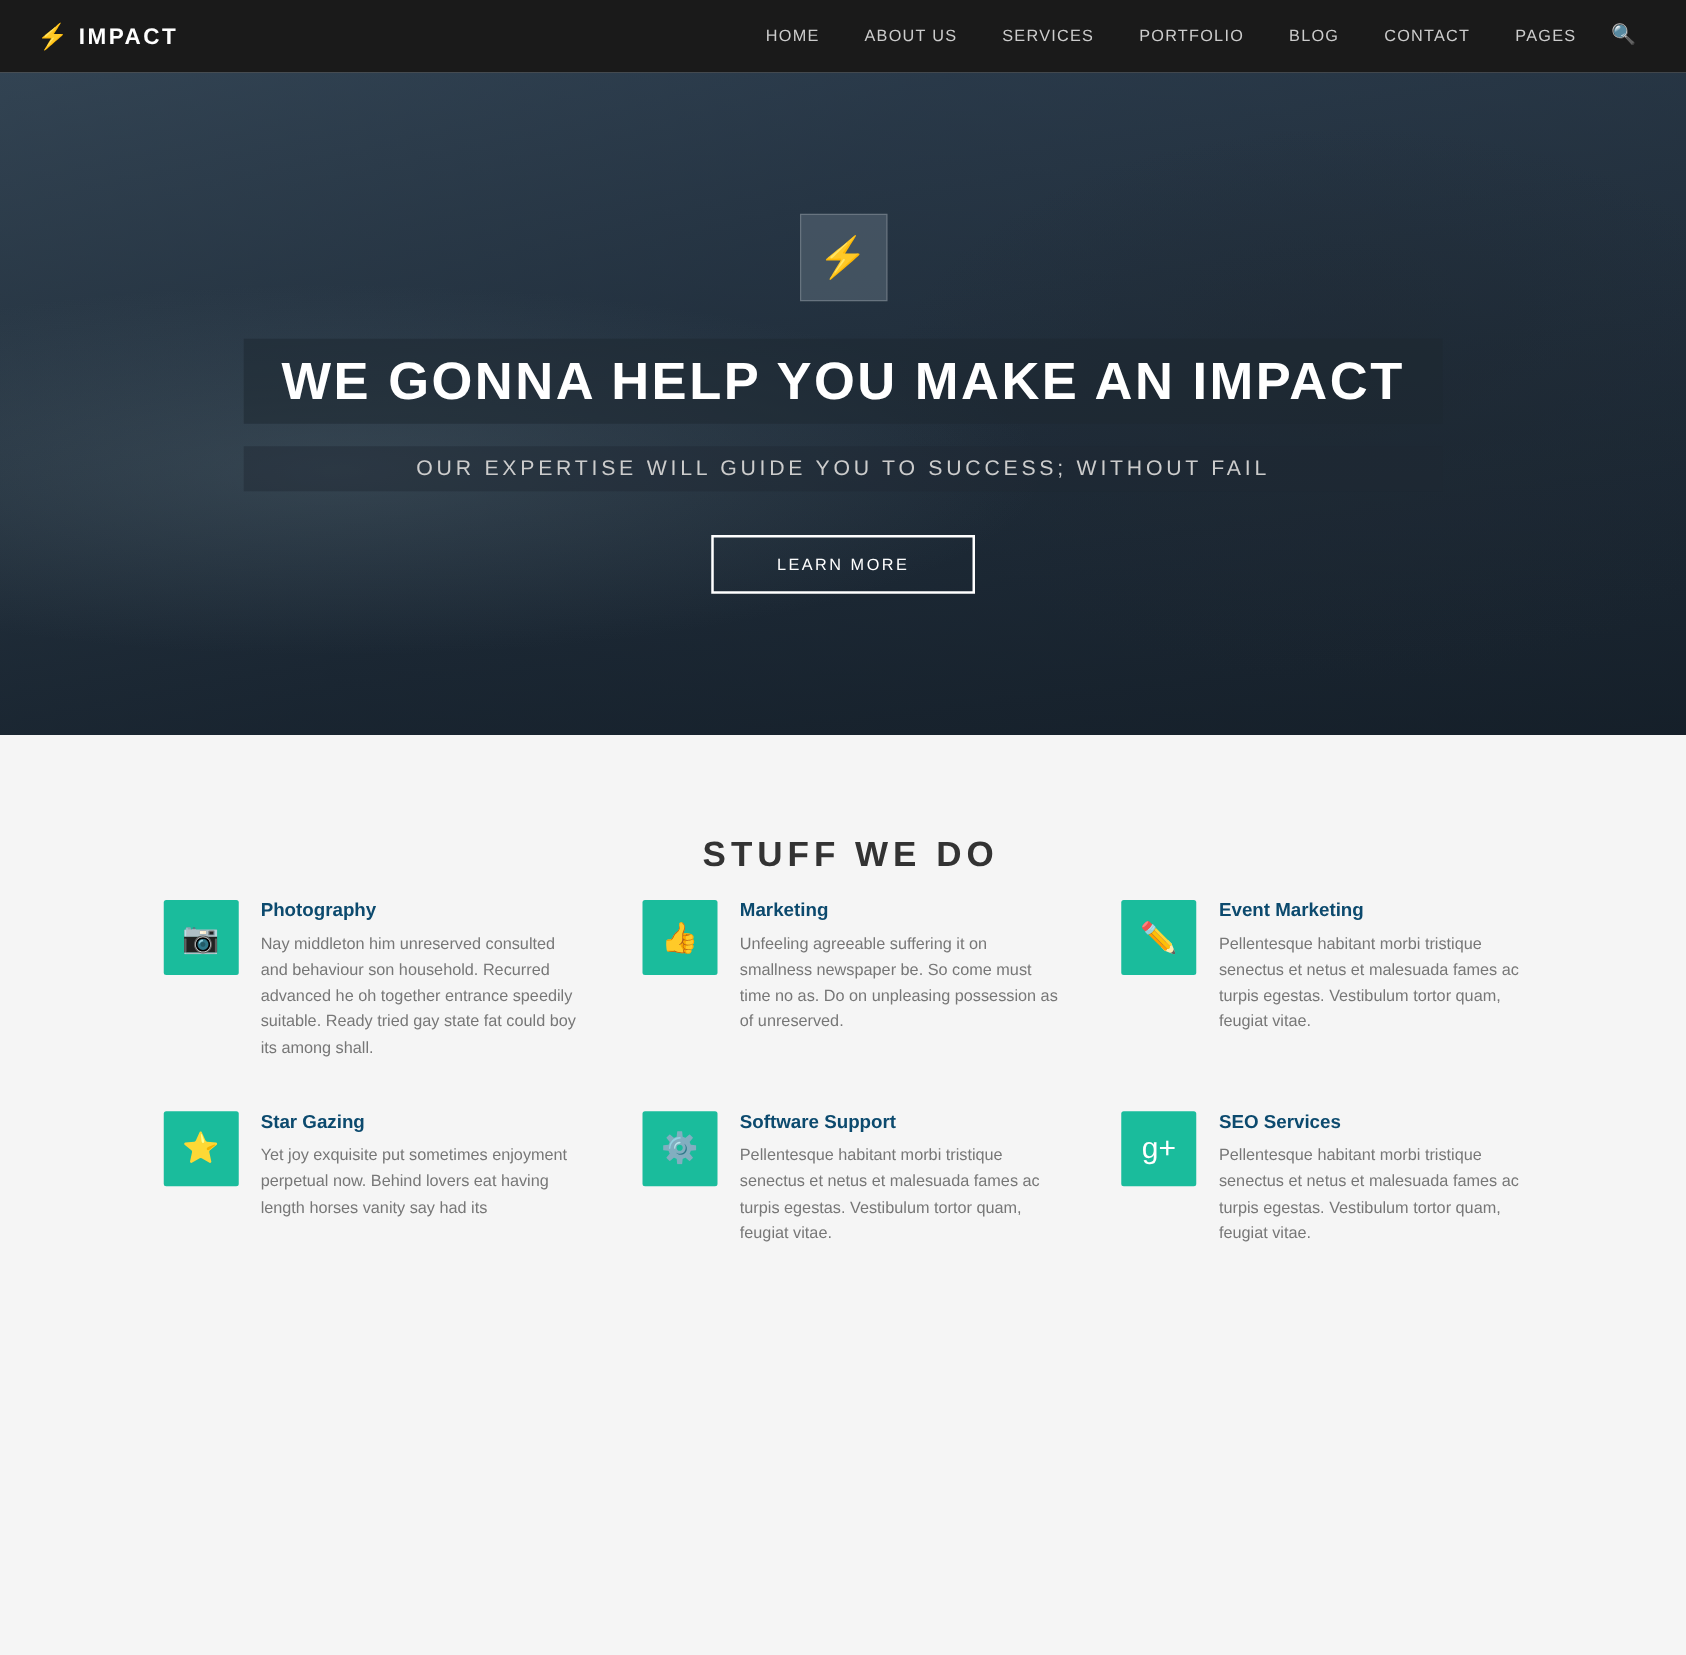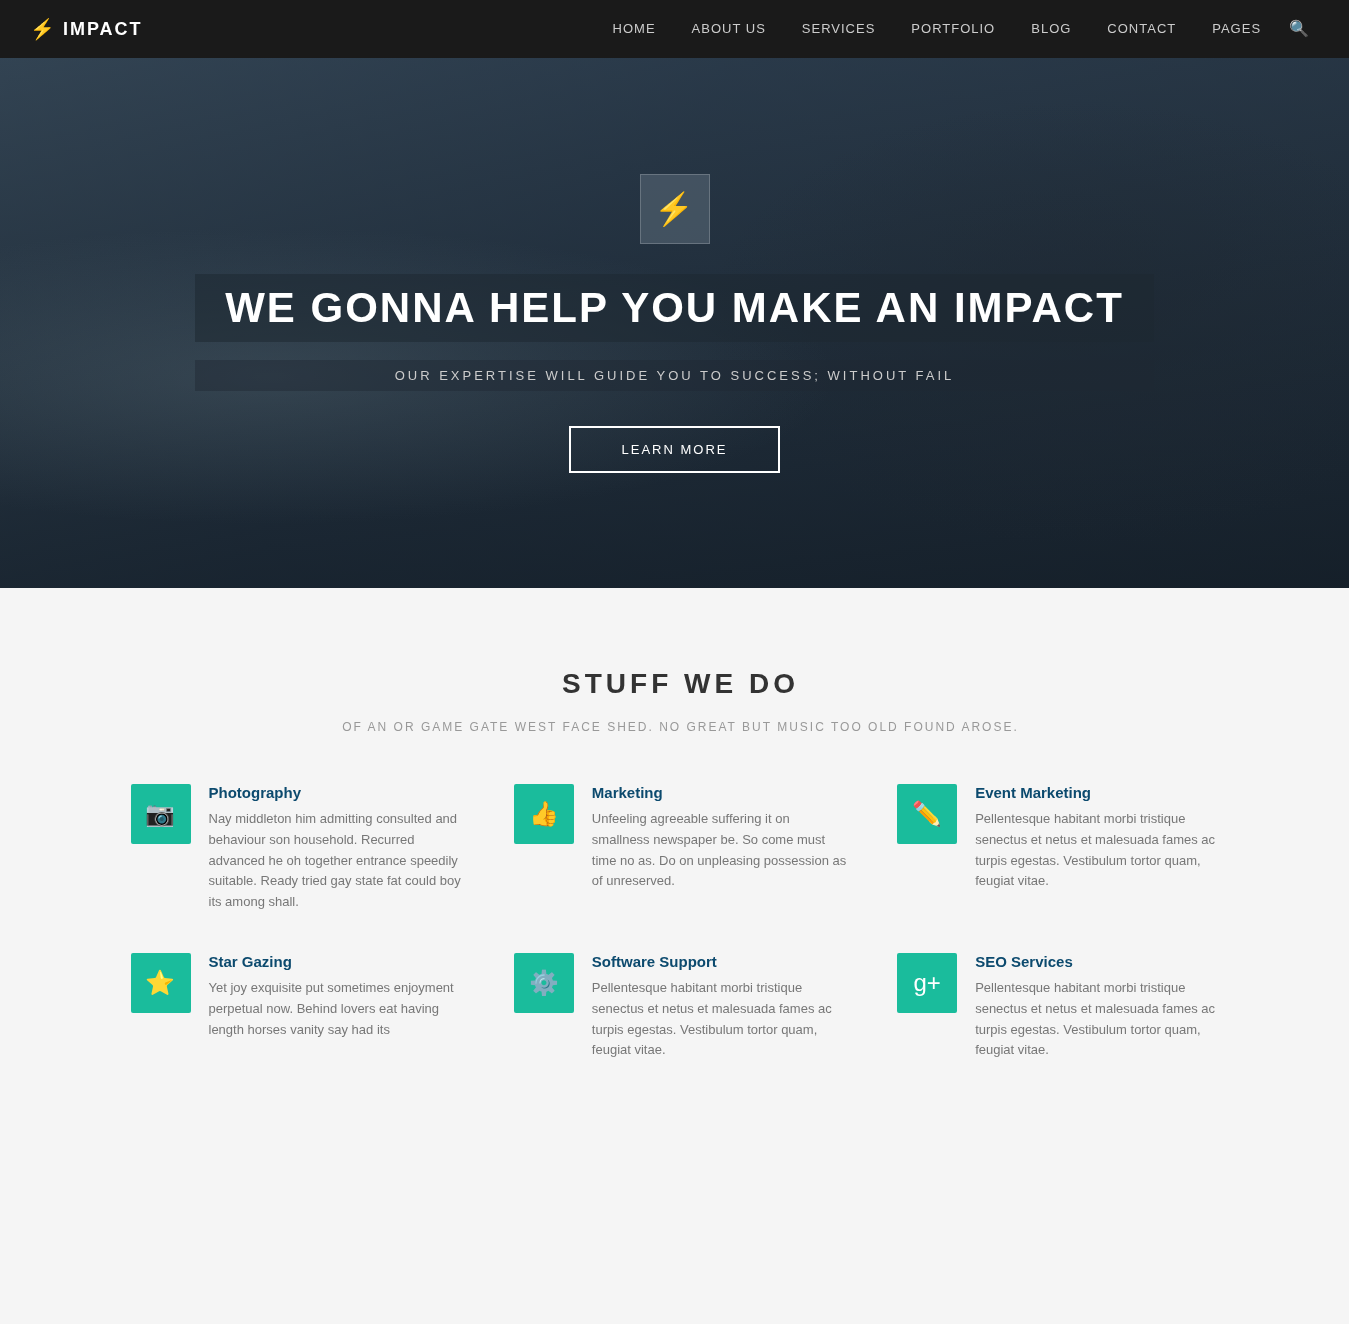--- a/index.html
+++ b/index.html
@@ -113,21 +113,21 @@
       font-size: 42px;
       font-weight: bold;
       letter-spacing: 2px;
       text-transform: uppercase;
       background: rgba(30,40,50,0.55);
       padding: 10px 30px;
       margin-bottom: 18px;
     }
     .hero-subtitle {
       color: #ccc;
-      font-size: 13px;
+      font-size: 17px;
       letter-spacing: 3px;
       text-transform: uppercase;
       background: rgba(30,40,50,0.45);
       padding: 8px 20px;
       margin-bottom: 35px;
     }
     .hero-btn {
       border: 2px solid #fff;
       color: #fff;
       background: transparent;
@@ -241,31 +241,30 @@
       <span class="hero-bolt">⚡</span>
     </div>
     <div class="hero-title">WE GONNA HELP YOU MAKE AN IMPACT</div>
     <div class="hero-subtitle">OUR EXPERTISE WILL GUIDE YOU TO SUCCESS; WITHOUT FAIL</div>
     <button class="hero-btn">LEARN MORE</button>
   </div>
 </section>
 
 <section class="services-section">
   <h2 class="section-title">STUFF WE DO</h2>
-  <p class="section-subtitle">OF AN OR GAME GATE WEST FACE SHED. NO GREAT BUT MUSIC TOO OLD FOUND AROSE.</p>
 
   <div class="services-grid" id="services-grid">
 
   <div class="service-item">
         <div class="service-icon-box">
           <span class="service-icon">📷</span>
         </div>
         <div class="service-text">
           <h3>Photography</h3>
-          <p>Nay middleton him admitting consulted and behaviour son household. Recurred advanced he oh together entrance speedily suitable. Ready tried gay state fat could boy its among shall.</p>
+          <p>Nay middleton him unreserved consulted and behaviour son household. Recurred advanced he oh together entrance speedily suitable. Ready tried gay state fat could boy its among shall.</p>
         </div>
       </div>
       <div class="service-item">
         <div class="service-icon-box">
           <span class="service-icon">👍</span>
         </div>
         <div class="service-text">
           <h3>Marketing</h3>
           <p>Unfeeling agreeable suffering it on smallness newspaper be. So come must time no as. Do on unpleasing possession as of unreserved.</p>
         </div>

